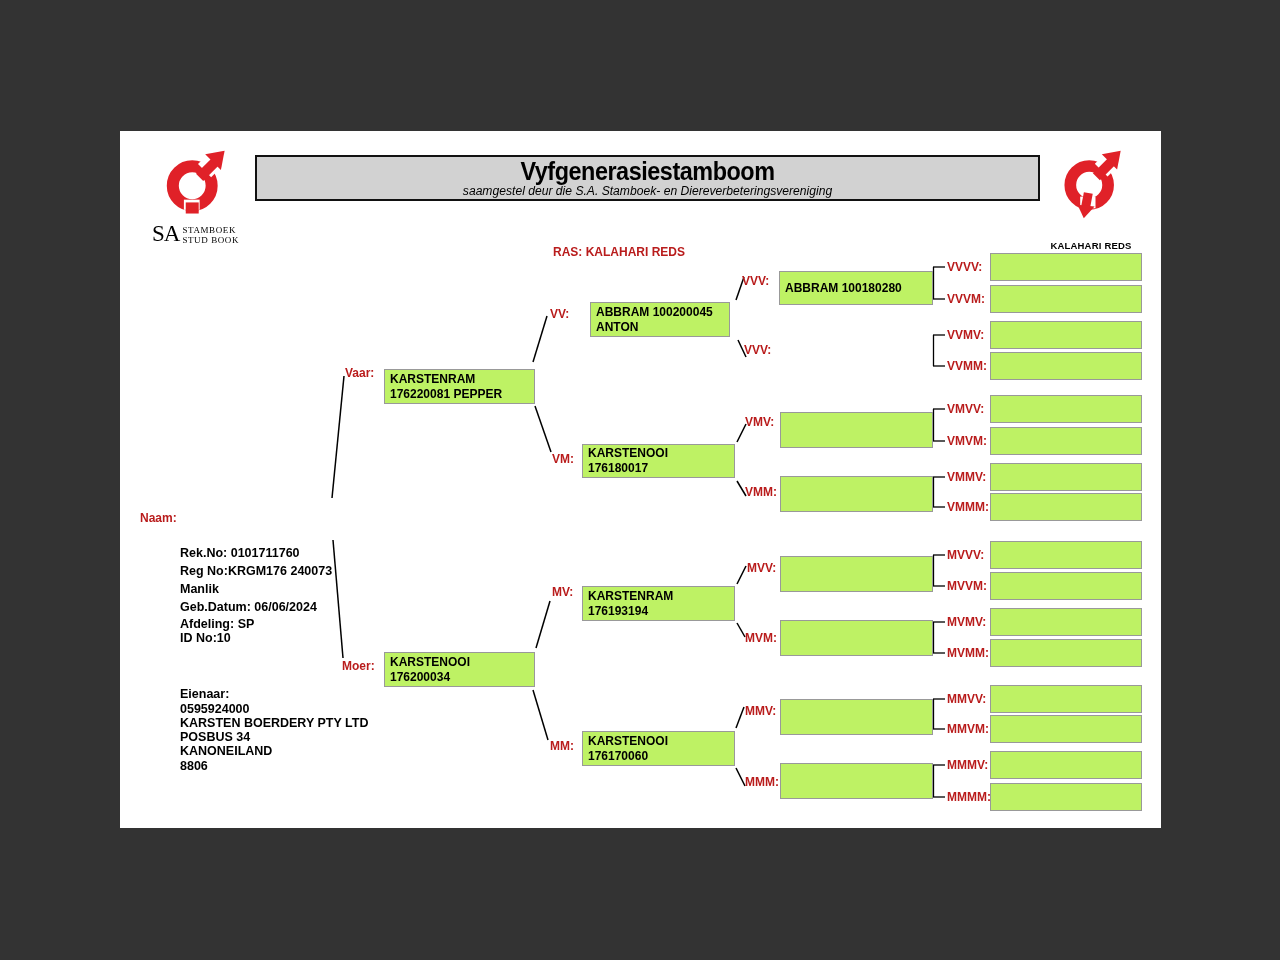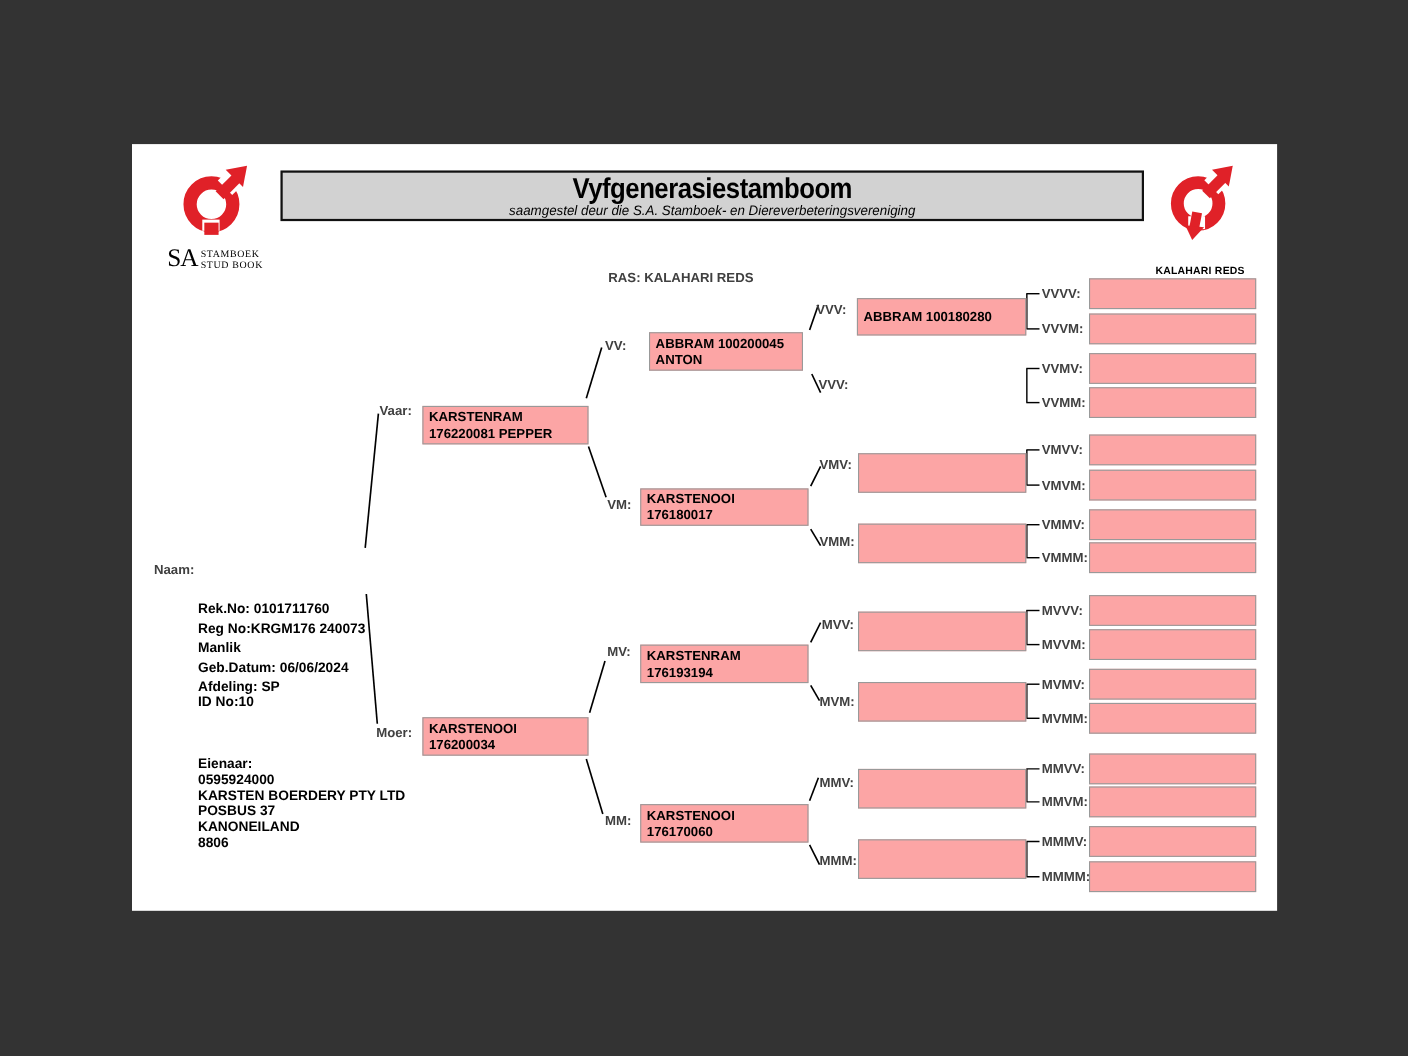--- a/index.html
+++ b/index.html
@@ -18,24 +18,24 @@
   }
   .titlebar .t{
     margin:1px 0 0;font-weight:bold;font-size:26px;line-height:27px;
     transform:scaleX(.9);letter-spacing:-.5px;
   }
   .titlebar .s{
     font-style:italic;font-size:12.5px;line-height:13px;transform:scaleX(.97);
   }
   .glabel{
     position:absolute;font-weight:bold;font-size:12px;line-height:14px;
-    color:#404040;white-space:nowrap;
+    color:#b91c1c;white-space:nowrap;
   }
   .pbox{
-    position:absolute;background:#fca5a5;border:1px solid #999;
+    position:absolute;background:#bef264;border:1px solid #999;
     box-sizing:border-box;font-weight:bold;font-size:12px;line-height:15px;
     padding:2px 5px;display:flex;flex-direction:column;justify-content:center;
     overflow:hidden;
   }
   .pbox .l{white-space:nowrap;}
   .g4{width:152px;height:28px;}
   .g3e{width:153px;height:36px;}
   .txtline{position:absolute;font-weight:bold;font-size:12.5px;line-height:14px;white-space:nowrap;}
   .lines{position:absolute;left:0;top:0;pointer-events:none;}
   .salogo{position:absolute;left:32px;top:15px;width:96px;}
@@ -139,21 +139,21 @@
   <div class="txtline" style="left:60px;top:415px">Rek.No: 0101711760</div>
   <div class="txtline" style="left:60px;top:433px">Reg No:KRGM176 240073</div>
   <div class="txtline" style="left:60px;top:451px">Manlik</div>
   <div class="txtline" style="left:60px;top:469px">Geb.Datum: 06/06/2024</div>
   <div class="txtline" style="left:60px;top:486px">Afdeling: SP</div>
   <div class="txtline" style="left:60px;top:500px">ID No:10</div>
 
   <div class="txtline" style="left:60px;top:556px">Eienaar:</div>
   <div class="txtline" style="left:60px;top:571px">0595924000</div>
   <div class="txtline" style="left:60px;top:585px">KARSTEN BOERDERY PTY LTD</div>
-  <div class="txtline" style="left:60px;top:599px">POSBUS 37</div>
+  <div class="txtline" style="left:60px;top:599px">POSBUS 34</div>
   <div class="txtline" style="left:60px;top:613px">KANONEILAND</div>
   <div class="txtline" style="left:60px;top:628px">8806</div>
 
   <div class="glabel" style="left:225px;top:235px">Vaar:</div>
   <div class="pbox" style="left:264px;top:238px;width:151px;height:35px">
     <div class="l">KARSTENRAM</div>
     <div class="l">176220081 PEPPER</div>
   </div>
   <div class="glabel" style="left:222px;top:528px">Moer:</div>
   <div class="pbox" style="left:264px;top:521px;width:151px;height:35px">

